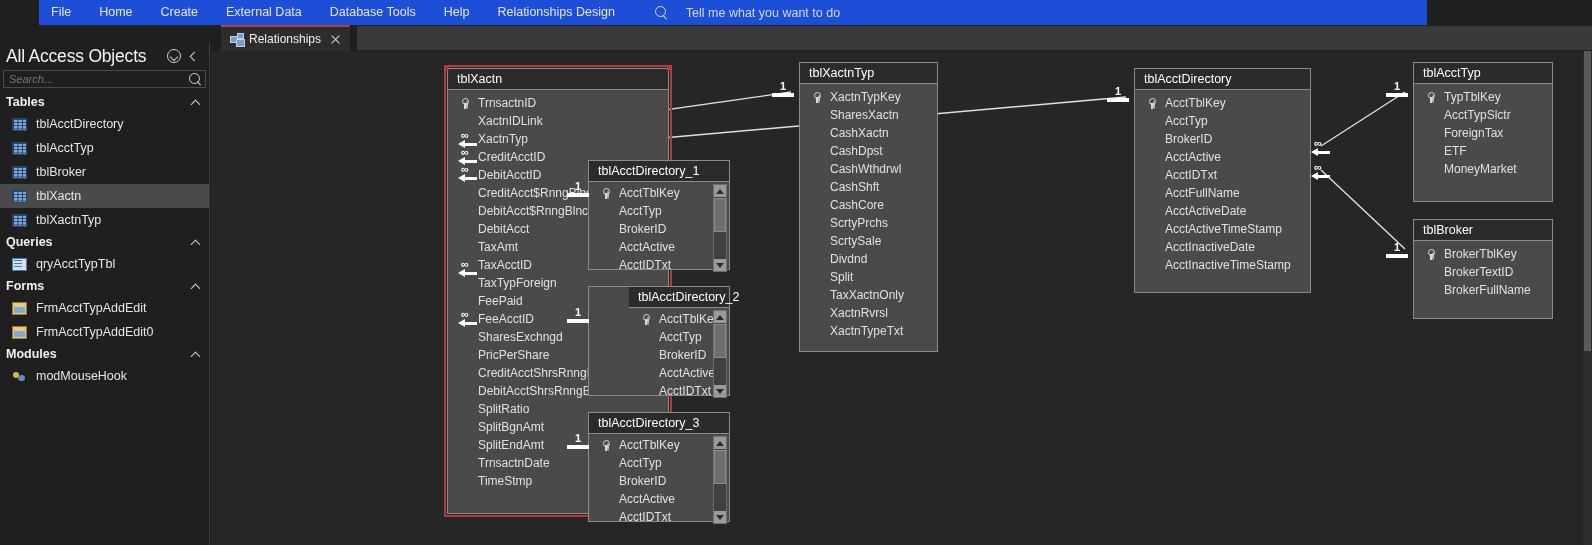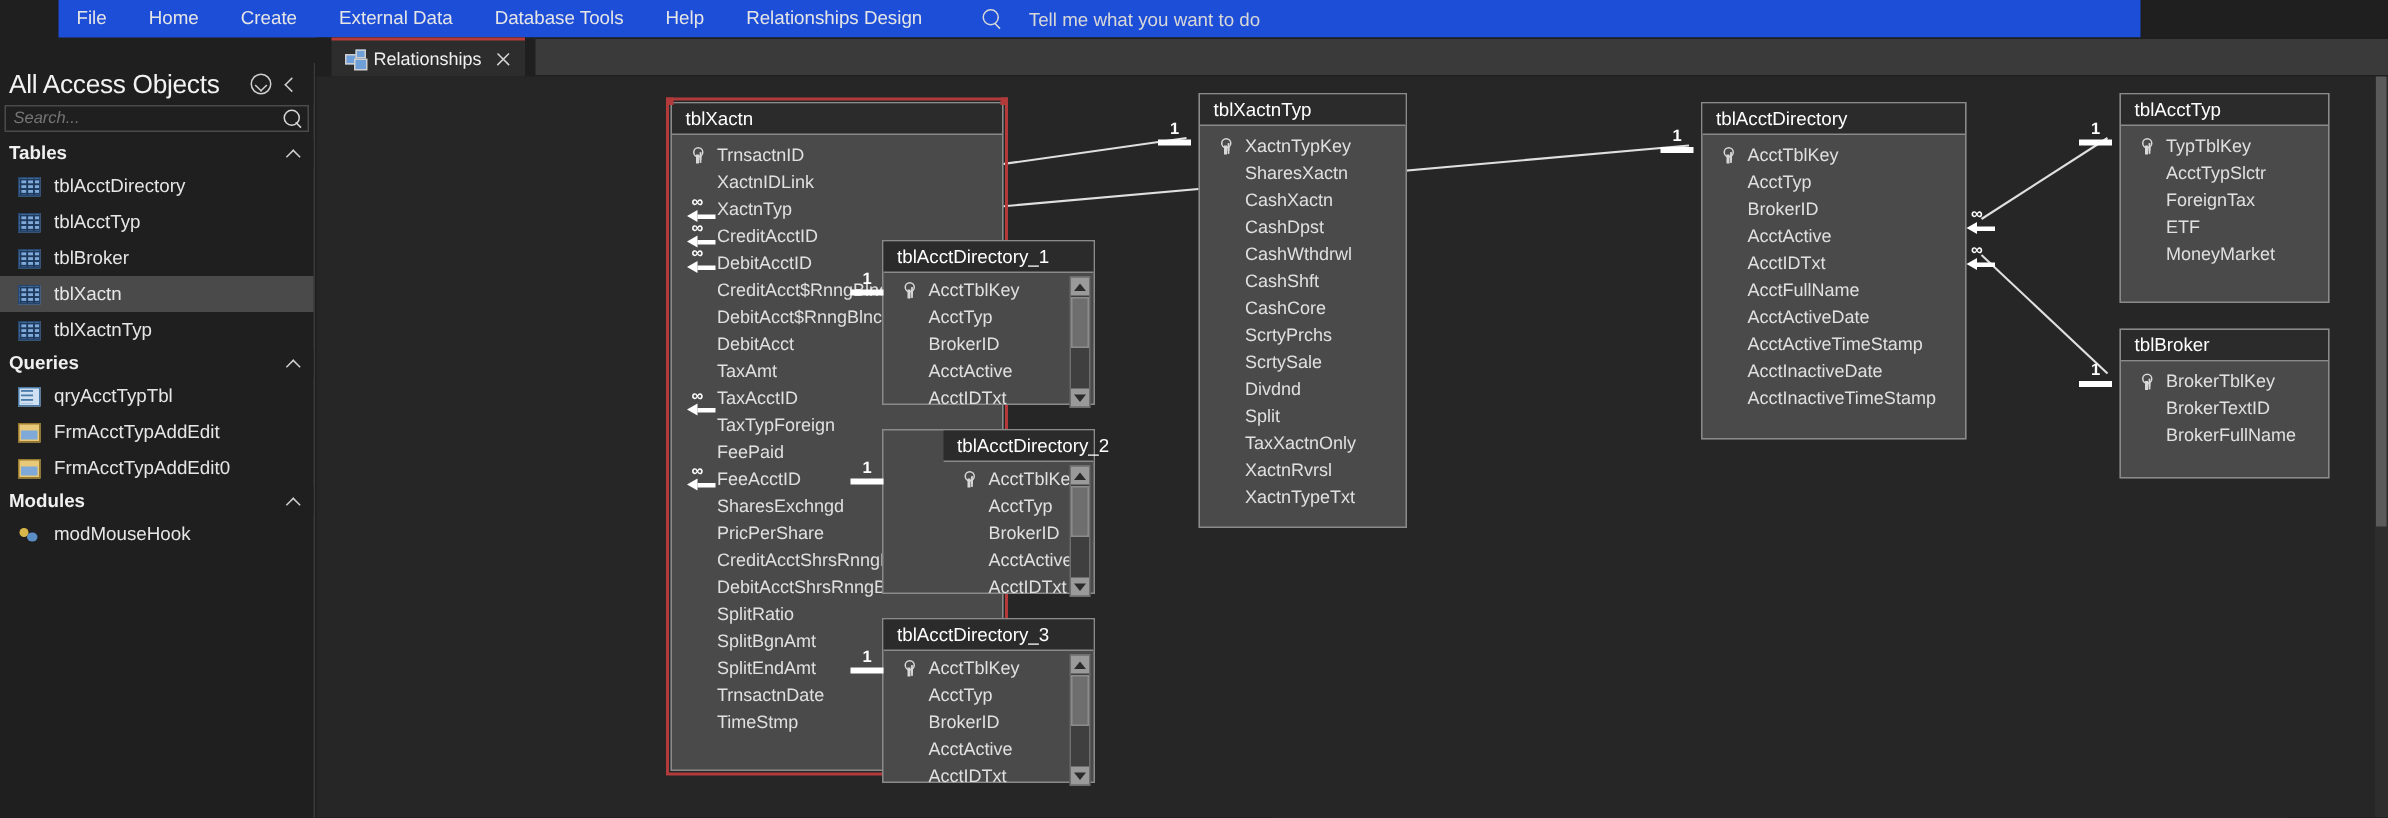--- a/index.html
+++ b/index.html
@@ -336,20 +336,24 @@
           <span class="ico ico-table"></span>
           <span>tblXactnTyp</span>
         </div>
         <div class="group-head">
           <span class="gname">Queries</span>
           <span class="chev-up"></span>
         </div>
         <div class="nav-item">
           <span class="ico ico-query"></span>
           <span>qryAcctTypTbl</span>
+        </div>
+        <div class="group-head">
+          <span class="gname">Forms</span>
+          <span class="chev-up"></span>
         </div>
         <div class="nav-item">
           <span class="ico ico-form"></span>
           <span>FrmAcctTypAddEdit</span>
         </div>
         <div class="nav-item">
           <span class="ico ico-form"></span>
           <span>FrmAcctTypAddEdit0</span>
         </div>
         <div class="group-head">

